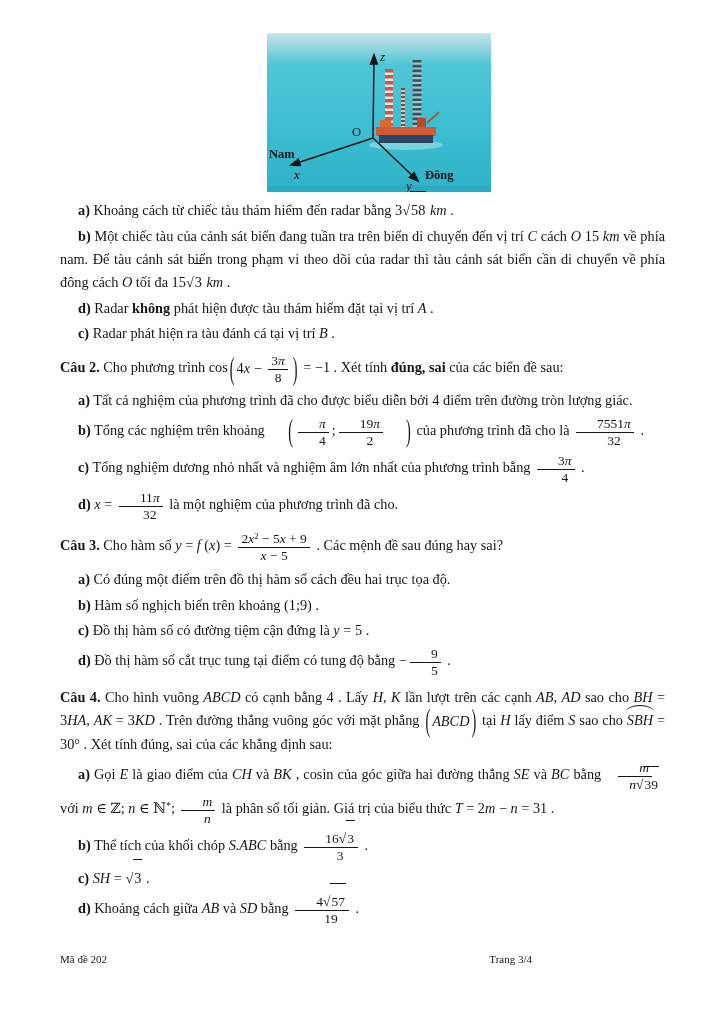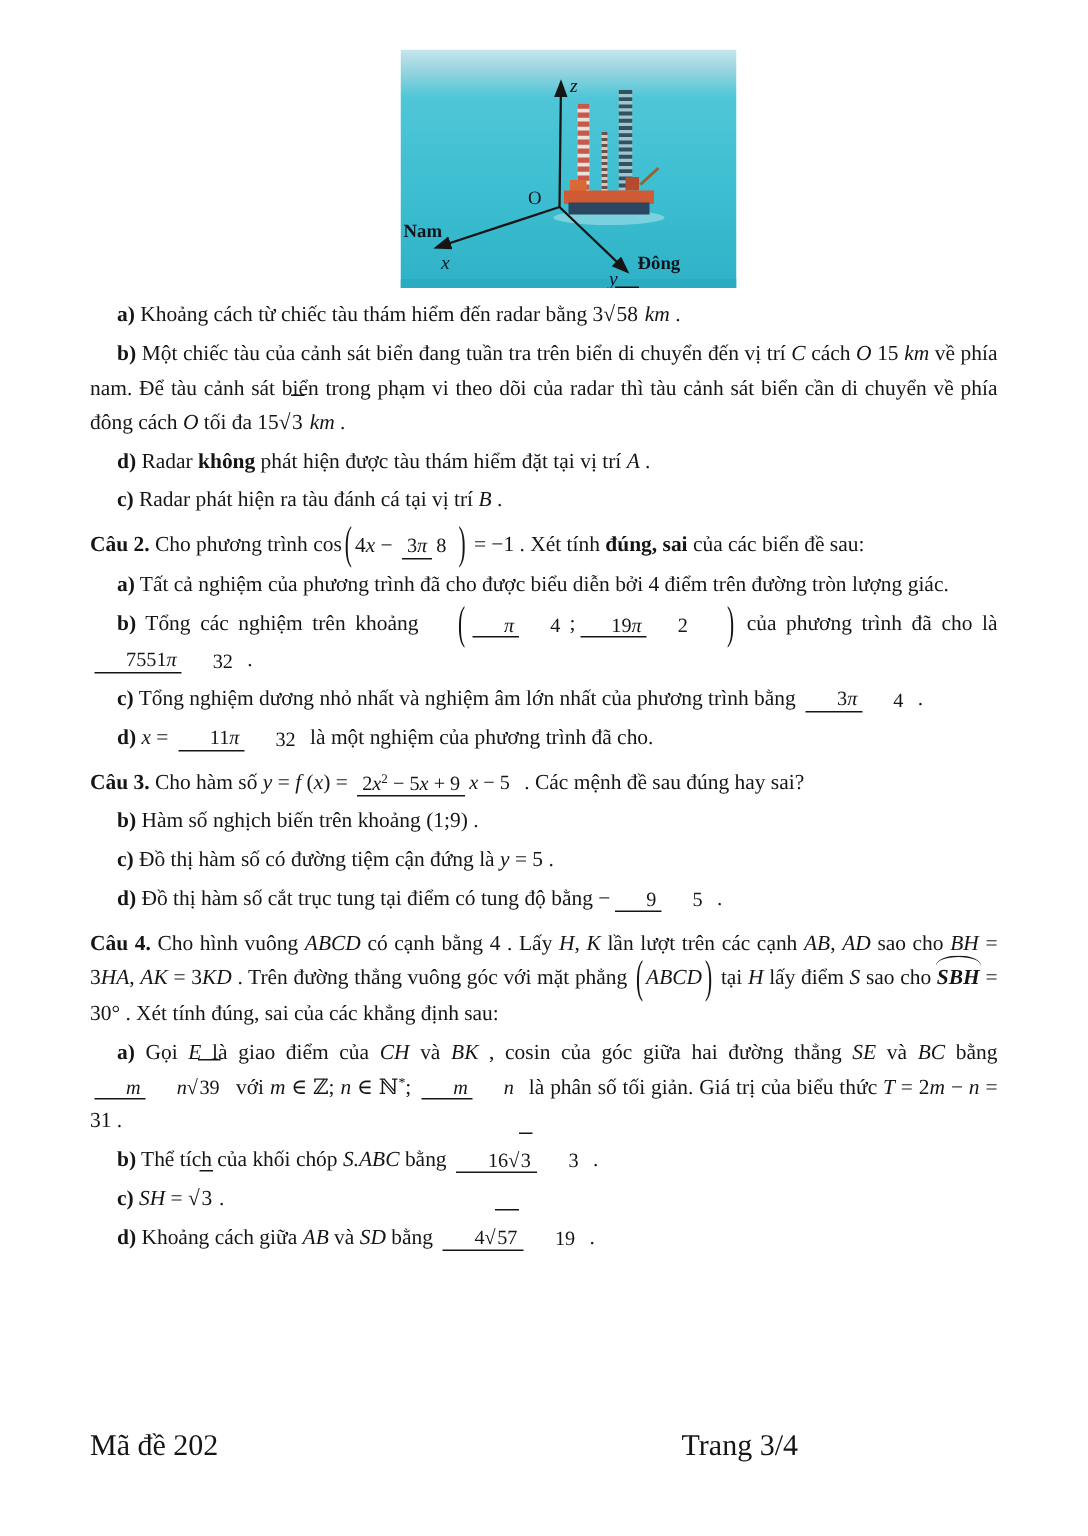--- a/index.html
+++ b/index.html
@@ -12,35 +12,35 @@
   .figure svg{display:block;width:100%;height:100%;}
 
   
   .content{position:absolute;left:0;top:192px;width:725px;padding:4px 60px 0 60px;box-sizing:border-box;}
   p.para{margin:3px 0;text-align:justify;font-size:14.3px;line-height:1.6;}
   p.indent{text-indent:18px;}
   p.intro{margin-top:7px;}
   .bold{font-weight:bold;}
   .ital{font-style:italic;}
   .sup{font-size:.65em;vertical-align:.5em;}
-  .frac{display:inline-flex;align-items:center;vertical-align:middle;
+  .frac{display:inline-flex;flex-direction:column;align-items:center;vertical-align:middle;
         line-height:1.15;margin:1px 3px;text-align:center;font-size:13.5px;}
   .num{padding:0 3px;border-bottom:1px solid #151515;}
   .den{padding:0 3px;}
   .sqrt{white-space:nowrap;}
   .rad{border-top:1px solid #151515;padding:10px 1px;}
   .bigp{display:inline-block;transform:scaleY(2.15);margin:0 2px;vertical-align:-1px;}
   .pinner{vertical-align:middle;}
-  .arc{position:relative;font-style:italic;display:inline-block;font-weight:bold;}
+  .arc{position:relative;font-style:italic;display:inline-block;}
   .arc::before{content:"";position:absolute;left:-1px;right:-1px;top:-4px;height:6px;
         border-top:1.3px solid #151515;border-radius:50% 50% 0 0/100% 100% 0 0;}
 
   
   .footer{position:absolute;left:0;top:953px;width:592px;padding:0 60px;box-sizing:border-box;
-          display:flex;justify-content:space-between;font-size:20px;}
+          display:flex;justify-content:space-between;font-size:11px;}
 </style>
 </head>
 <body>
 
 <div class="page">
 
   <div class="figure">
     <svg viewBox="0 0 224 159">
       <defs>
         <linearGradient id="sea" x1="0" y1="0" x2="0" y2="1">
@@ -113,20 +113,21 @@
         </span><span class="text"> .</span></p>
     <p class="para indent"><span class="bold">d)</span><span class="text"> </span><span class="ital">x</span><span class="text"> = </span><span class="frac">
           <span class="num"><span class="text">11</span><span class="ital">π</span></span>
           <span class="den"><span class="text">32</span></span>
         </span><span class="text"> là một nghiệm của phương trình đã cho.</span></p>
 
     <p class="para intro"><span class="bold">Câu 3.</span><span class="text"> Cho hàm số </span><span class="ital">y</span><span class="text"> = </span><span class="ital">f</span><span class="text"> (</span><span class="ital">x</span><span class="text">) = </span><span class="frac">
           <span class="num"><span class="text">2</span><span class="ital">x</span><span class="sup">2</span><span class="text"> − 5</span><span class="ital">x</span><span class="text"> + 9</span></span>
           <span class="den"><span class="ital">x</span><span class="text"> − 5</span></span>
         </span><span class="text"> . Các mệnh đề sau đúng hay sai?</span></p>
+    <p class="para indent"><span class="bold">a)</span><span class="text"> Có đúng một điểm trên đồ thị hàm số cách đều hai trục tọa độ.</span></p>
     <p class="para indent"><span class="bold">b)</span><span class="text"> Hàm số nghịch biến trên khoảng </span><span class="text">(1;9)</span><span class="text"> .</span></p>
     <p class="para indent"><span class="bold">c)</span><span class="text"> Đồ thị hàm số có đường tiệm cận đứng là </span><span class="ital">y</span><span class="text"> = 5 .</span></p>
     <p class="para indent"><span class="bold">d)</span><span class="text"> Đồ thị hàm số cắt trục tung tại điểm có tung độ bằng −</span><span class="frac">
           <span class="num"><span class="text">9</span></span>
           <span class="den"><span class="text">5</span></span>
         </span><span class="text"> .</span></p>
 
     <p class="para intro"><span class="bold">Câu 4.</span><span class="text"> Cho hình vuông </span><span class="ital">ABCD</span><span class="text"> có cạnh bằng 4 . Lấy </span><span class="ital">H</span><span class="text">, </span><span class="ital">K</span><span class="text"> lần lượt trên các cạnh </span><span class="ital">AB</span><span class="text">, </span><span class="ital">AD</span><span class="text"> sao cho </span><span class="ital">BH</span><span class="text"> = 3</span><span class="ital">HA</span><span class="text">,  </span><span class="ital">AK</span><span class="text"> = 3</span><span class="ital">KD</span><span class="text"> . Trên đường thẳng vuông góc với mặt phẳng </span><span class="bigp">(</span><span class="pinner"><span class="ital">ABCD</span></span><span class="bigp">)</span><span class="text"> tại </span><span class="ital">H</span><span class="text"> lấy điểm </span><span class="ital">S</span><span class="text"> sao cho </span><span class="arc">SBH</span><span class="text"> = 30° . Xét tính đúng, sai của các khẳng định sau:</span></p>
     <p class="para indent"><span class="bold">a)</span><span class="text"> Gọi </span><span class="ital">E</span><span class="text"> là giao điểm của </span><span class="ital">CH</span><span class="text"> và </span><span class="ital">BK</span><span class="text"> , cosin của góc giữa hai đường thẳng </span><span class="ital">SE</span><span class="text"> và </span><span class="ital">BC</span><span class="text"> bằng </span><span class="frac">
           <span class="num"><span class="ital">m</span></span>

